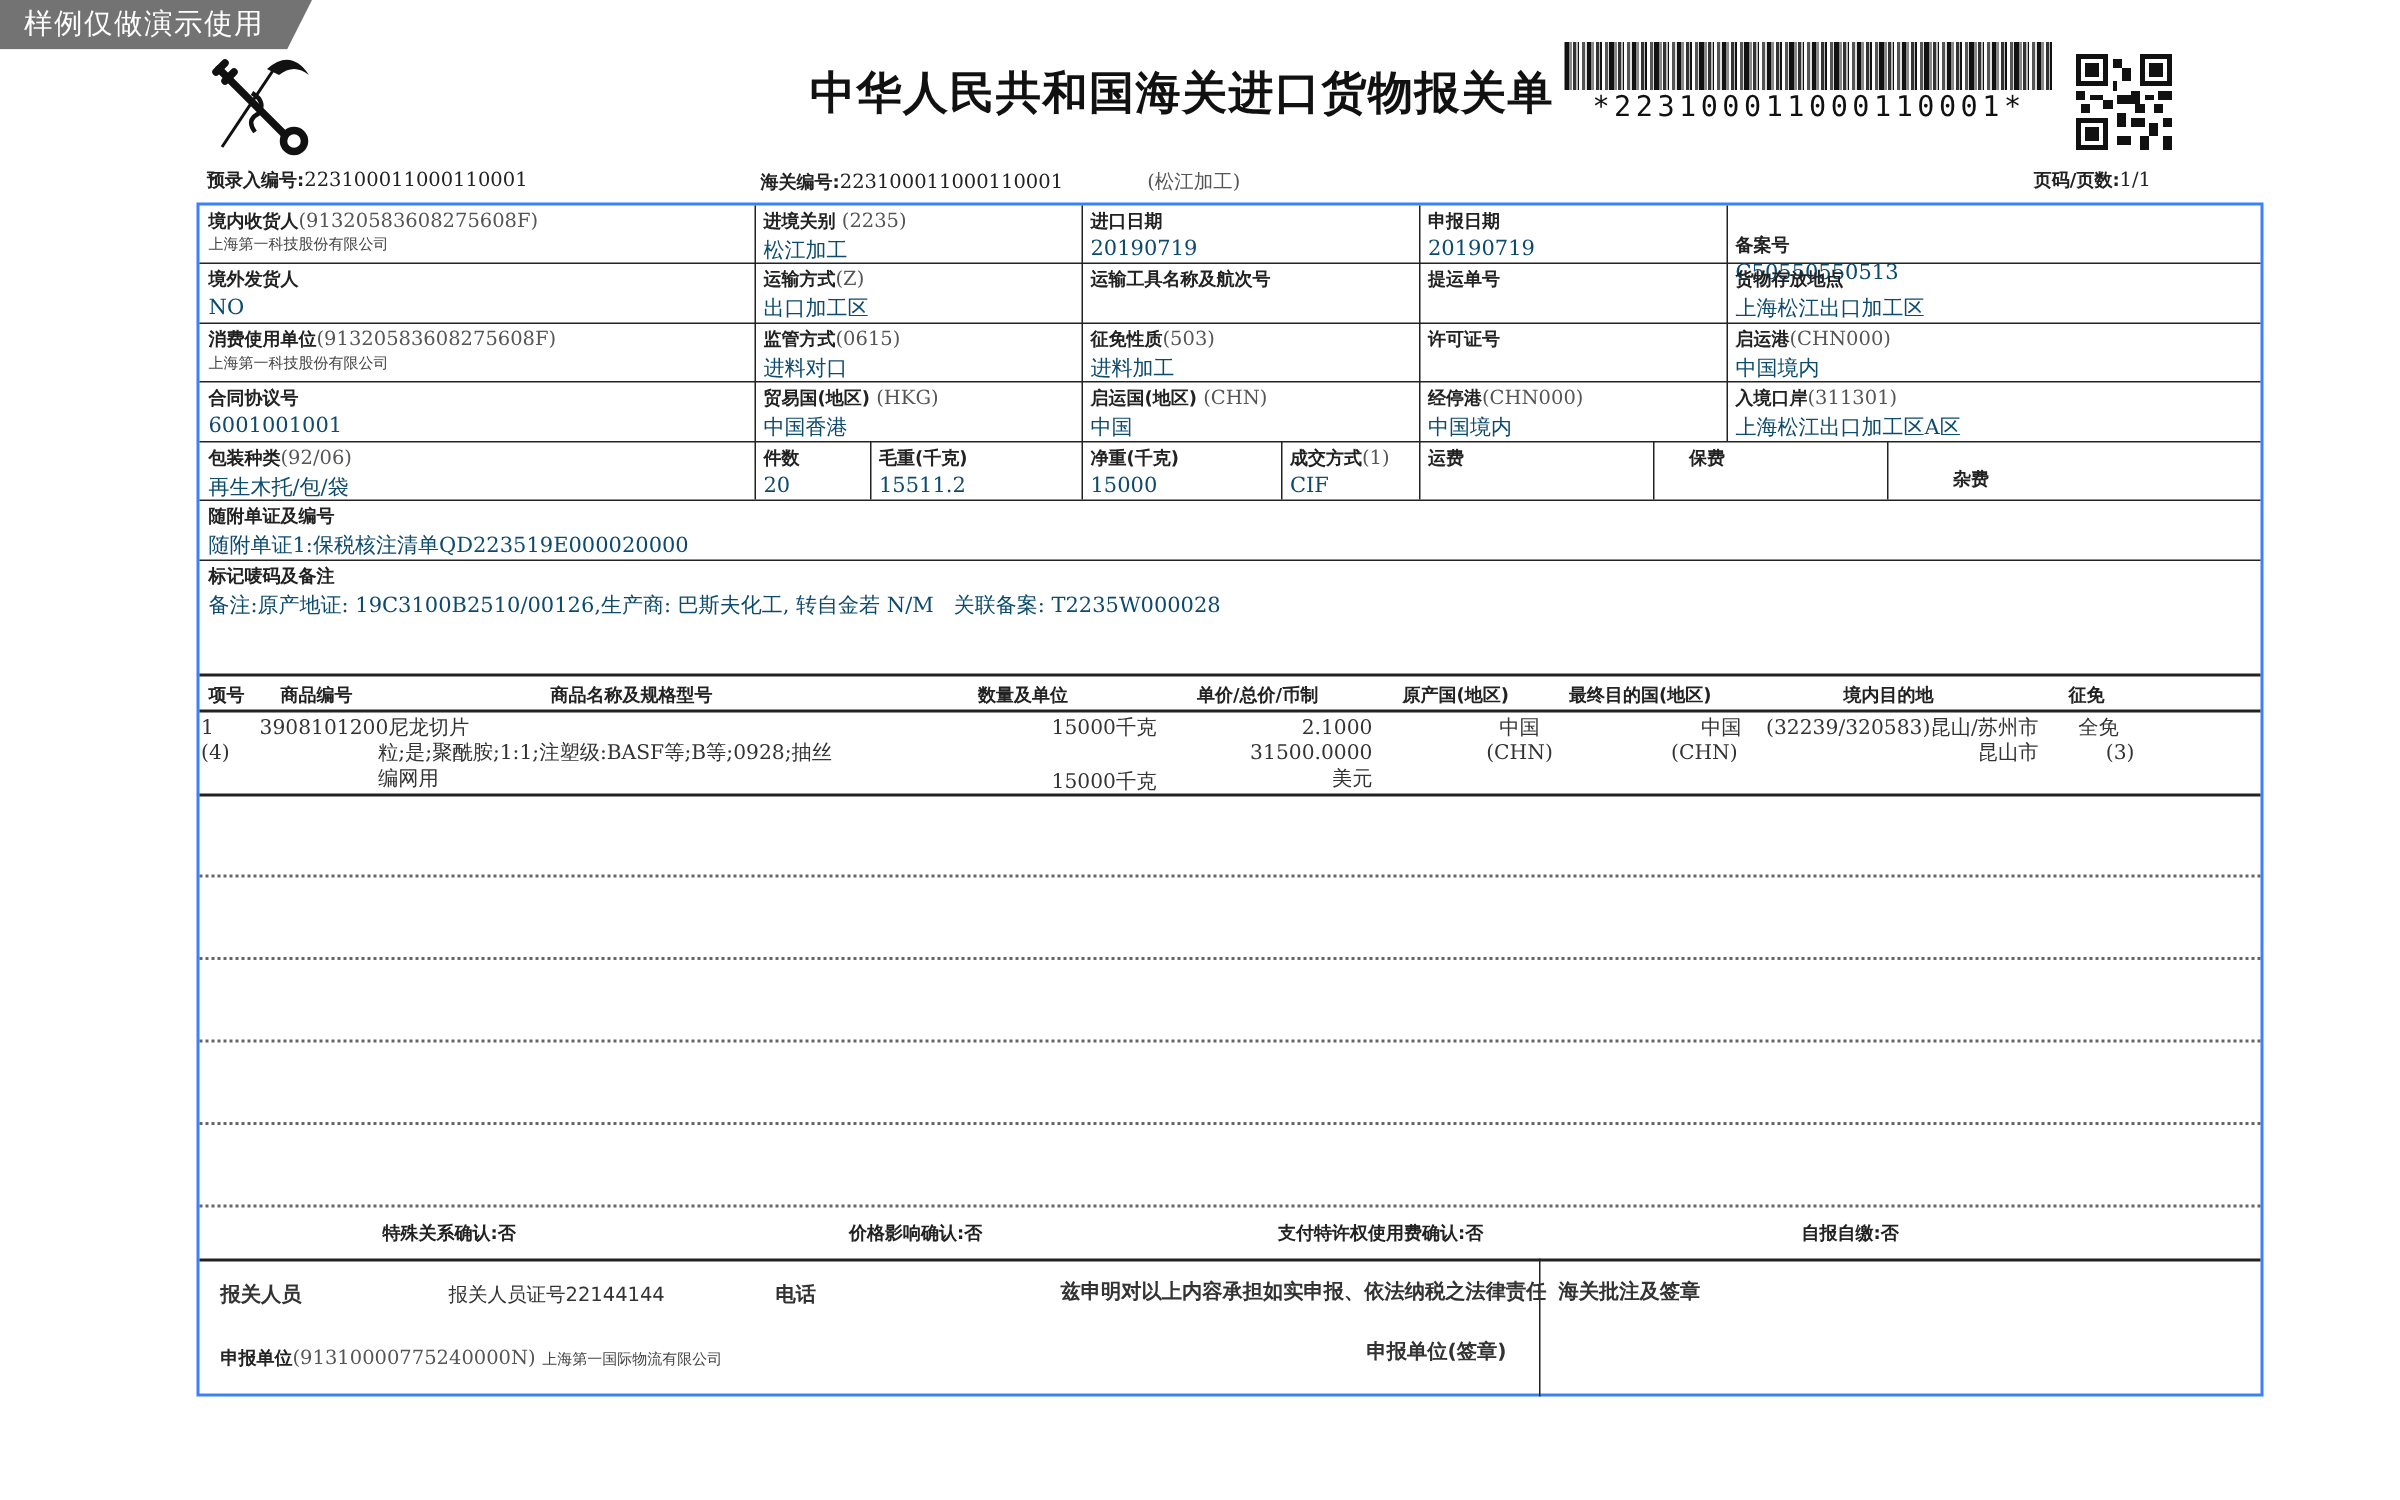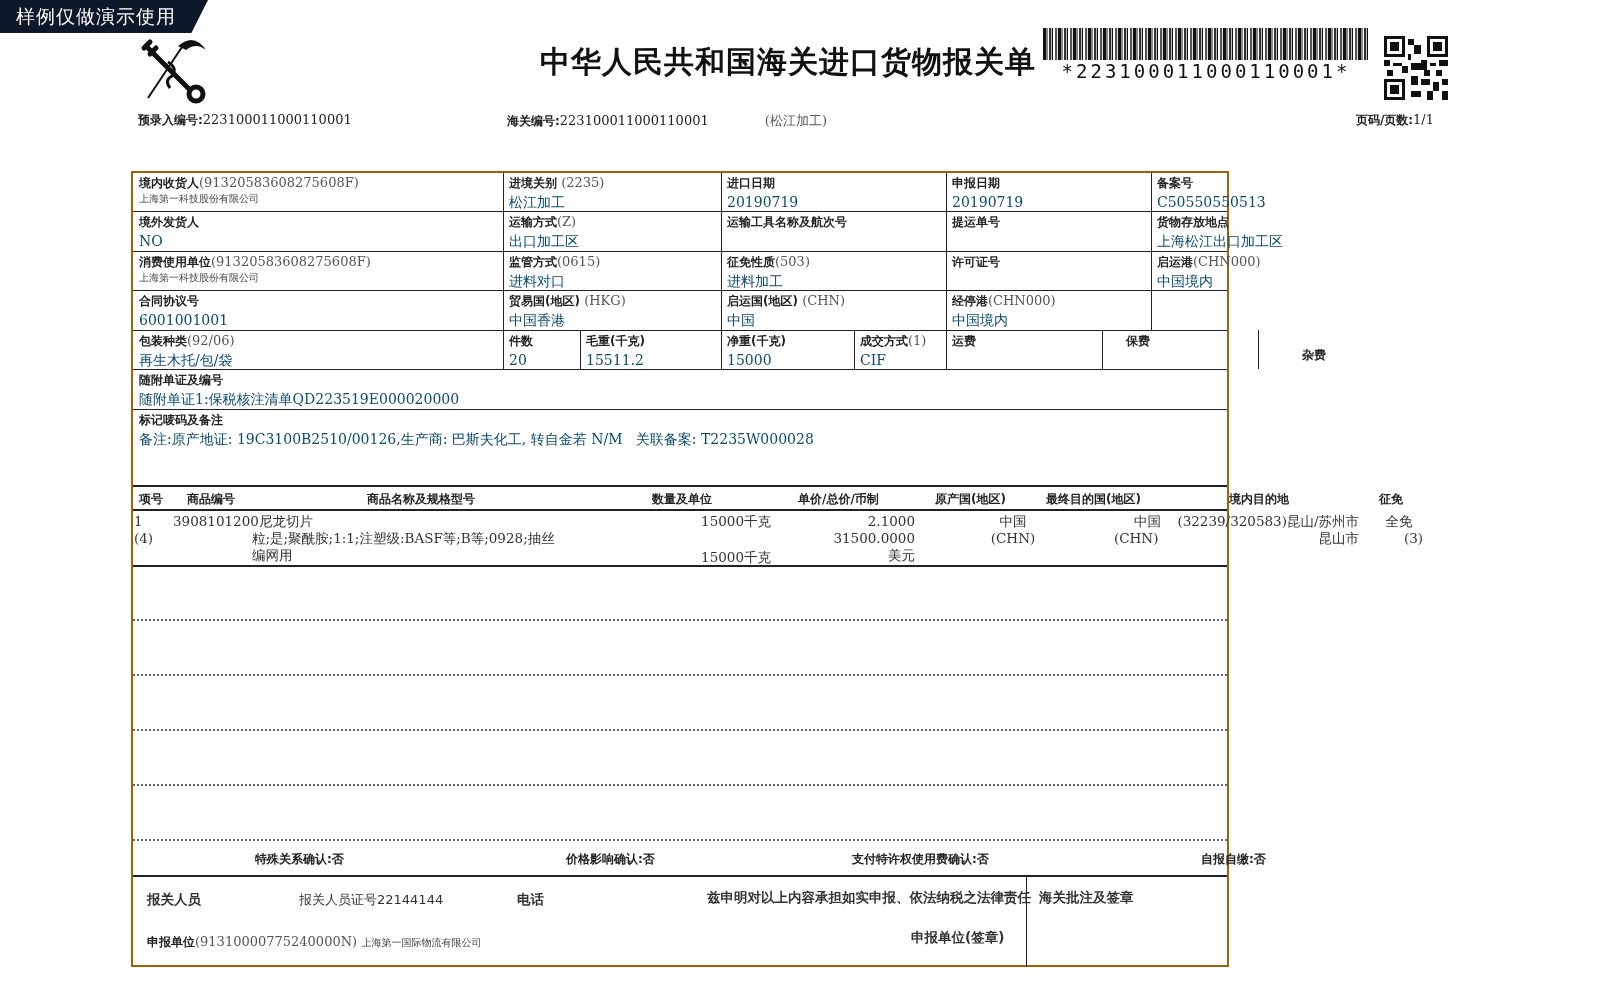--- a/index.html
+++ b/index.html
@@ -1,26 +1,26 @@
 <!DOCTYPE html>
 <html><head>
 <meta charset="utf-8">
 <style>
   html,body{margin:0;padding:0;background:#fff;}
   body{width:1600px;height:1000px;position:relative;overflow:hidden;font-family:"DejaVu Serif","Liberation Serif",serif;color:#222;}
   .abs{position:absolute;}
-  .watermark{left:0;top:0;width:208px;height:33px;background:#0f172a;clip-path:polygon(0 0,100% 0,92% 100%,0 100%);color:#fff;font-family:"DejaVu Sans",sans-serif;font-size:19px;line-height:33px;padding-left:16px;box-sizing:border-box;letter-spacing:1px;}
+  .watermark{left:0;top:0;width:208px;height:33px;background:#737373;clip-path:polygon(0 0,100% 0,92% 100%,0 100%);color:#fff;font-family:"DejaVu Sans",sans-serif;font-size:19px;line-height:33px;padding-left:16px;box-sizing:border-box;letter-spacing:1px;}
   .logo{left:138px;top:32px;width:72px;height:72px;}
   .title{left:540px;top:42px;font-family:"DejaVu Sans",sans-serif;font-size:30px;font-weight:bold;letter-spacing:1px;color:#111;}
   .barcode{left:1043px;top:28px;width:326px;height:32px;background:repeating-linear-gradient(90deg,#111 0 3px,#888 3px 5px,#fff 5px 6px,#333 6px 8px,#bbb 8px 9px,#111 9px 10px,#fff 10px 12px,#555 12px 14px,#ddd 14px 15px);}
   .barcode-text{left:1043px;top:60px;width:326px;text-align:center;font-family:"DejaVu Sans Mono",monospace;font-size:19px;letter-spacing:3px;color:#111;}
   .qr{left:1384px;top:36px;width:64px;height:64px;}
   .meta{font-size:13px;top:112px;}
   .meta b{font-family:"DejaVu Sans",sans-serif;font-weight:bold;font-size:12px;}
-  .form{left:131px;top:135px;width:1098px;height:796px;border:2px solid #a16207;box-sizing:border-box;margin-top:36px;}
+  .form{left:131px;top:135px;width:1378px;height:796px;border:2px solid #3b82f6;box-sizing:border-box;}
   .cell{position:absolute;box-sizing:border-box;padding:2px 6px;overflow:hidden;}
   .lbl{font-family:"DejaVu Sans",sans-serif;font-weight:bold;font-size:12px;color:#222;white-space:nowrap;}
   .code{font-family:"DejaVu Serif",serif;font-weight:normal;font-size:13px;color:#555;}
   .val{font-size:14px;color:#0c4a6e;white-space:nowrap;margin-top:2px;}
   .sub{font-size:10px;color:#444;white-space:nowrap;}
   .hl{position:absolute;left:0;right:0;border-top:2px solid #222;}
   .vl{position:absolute;border-left:1.5px solid #222;}
   .dl{position:absolute;left:0;right:0;border-top:2px dotted #666;}
   .th{position:absolute;font-family:"DejaVu Sans",sans-serif;font-weight:bold;font-size:12px;white-space:nowrap;top:318px;}
   .td{position:absolute;font-size:13.5px;color:#333;white-space:nowrap;line-height:17px;}
@@ -133,21 +133,21 @@
     <div class="val">松江加工</div>
   </div>
   <div class="cell" style="left:588px;top:0;width:225px;height:38px;">
     <div class="lbl">进口日期</div>
     <div class="val">20190719</div>
   </div>
   <div class="cell" style="left:813px;top:0;width:205px;height:38px;">
     <div class="lbl">申报日期</div>
     <div class="val">20190719</div>
   </div>
-  <div class="cell" style="left:1018px;top:0;width:284px;height:38px;">
+  <div class="cell" style="left:1018px;top:16px;width:284px;height:38px;">
     <div class="lbl">备案号</div>
     <div class="val">C50550550513</div>
   </div>
 
   <div class="cell" style="left:0;top:39px;width:370px;height:39px;">
     <div class="lbl">境外发货人</div>
     <div class="val">NO</div>
   </div>
   <div class="cell" style="left:370px;top:39px;width:218px;height:39px;">
     <div class="lbl"><span>运输方式</span><span class="code">(Z)</span></div>
@@ -192,20 +192,24 @@
     <div class="lbl"><span>贸易国(地区)</span> <span class="code">(HKG)</span></div>
     <div class="val">中国香港</div>
   </div>
   <div class="cell" style="left:588px;top:118px;width:225px;height:39px;">
     <div class="lbl"><span>启运国(地区)</span> <span class="code">(CHN)</span></div>
     <div class="val">中国</div>
   </div>
   <div class="cell" style="left:813px;top:118px;width:205px;height:39px;">
     <div class="lbl"><span>经停港</span><span class="code">(CHN000)</span></div>
     <div class="val">中国境内</div>
+  </div>
+  <div class="cell" style="left:1018px;top:118px;width:284px;height:39px;">
+    <div class="lbl"><span>入境口岸</span><span class="code">(311301)</span></div>
+    <div class="val">上海松江出口加工区A区</div>
   </div>
 
   <div class="cell" style="left:0;top:158px;width:370px;height:38px;">
     <div class="lbl"><span>包装种类</span><span class="code">(92/06)</span></div>
     <div class="val">再生木托/包/袋</div>
   </div>
   <div class="cell" style="left:370px;top:158px;width:77px;height:38px;">
     <div class="lbl">件数</div>
     <div class="val">20</div>
   </div>

